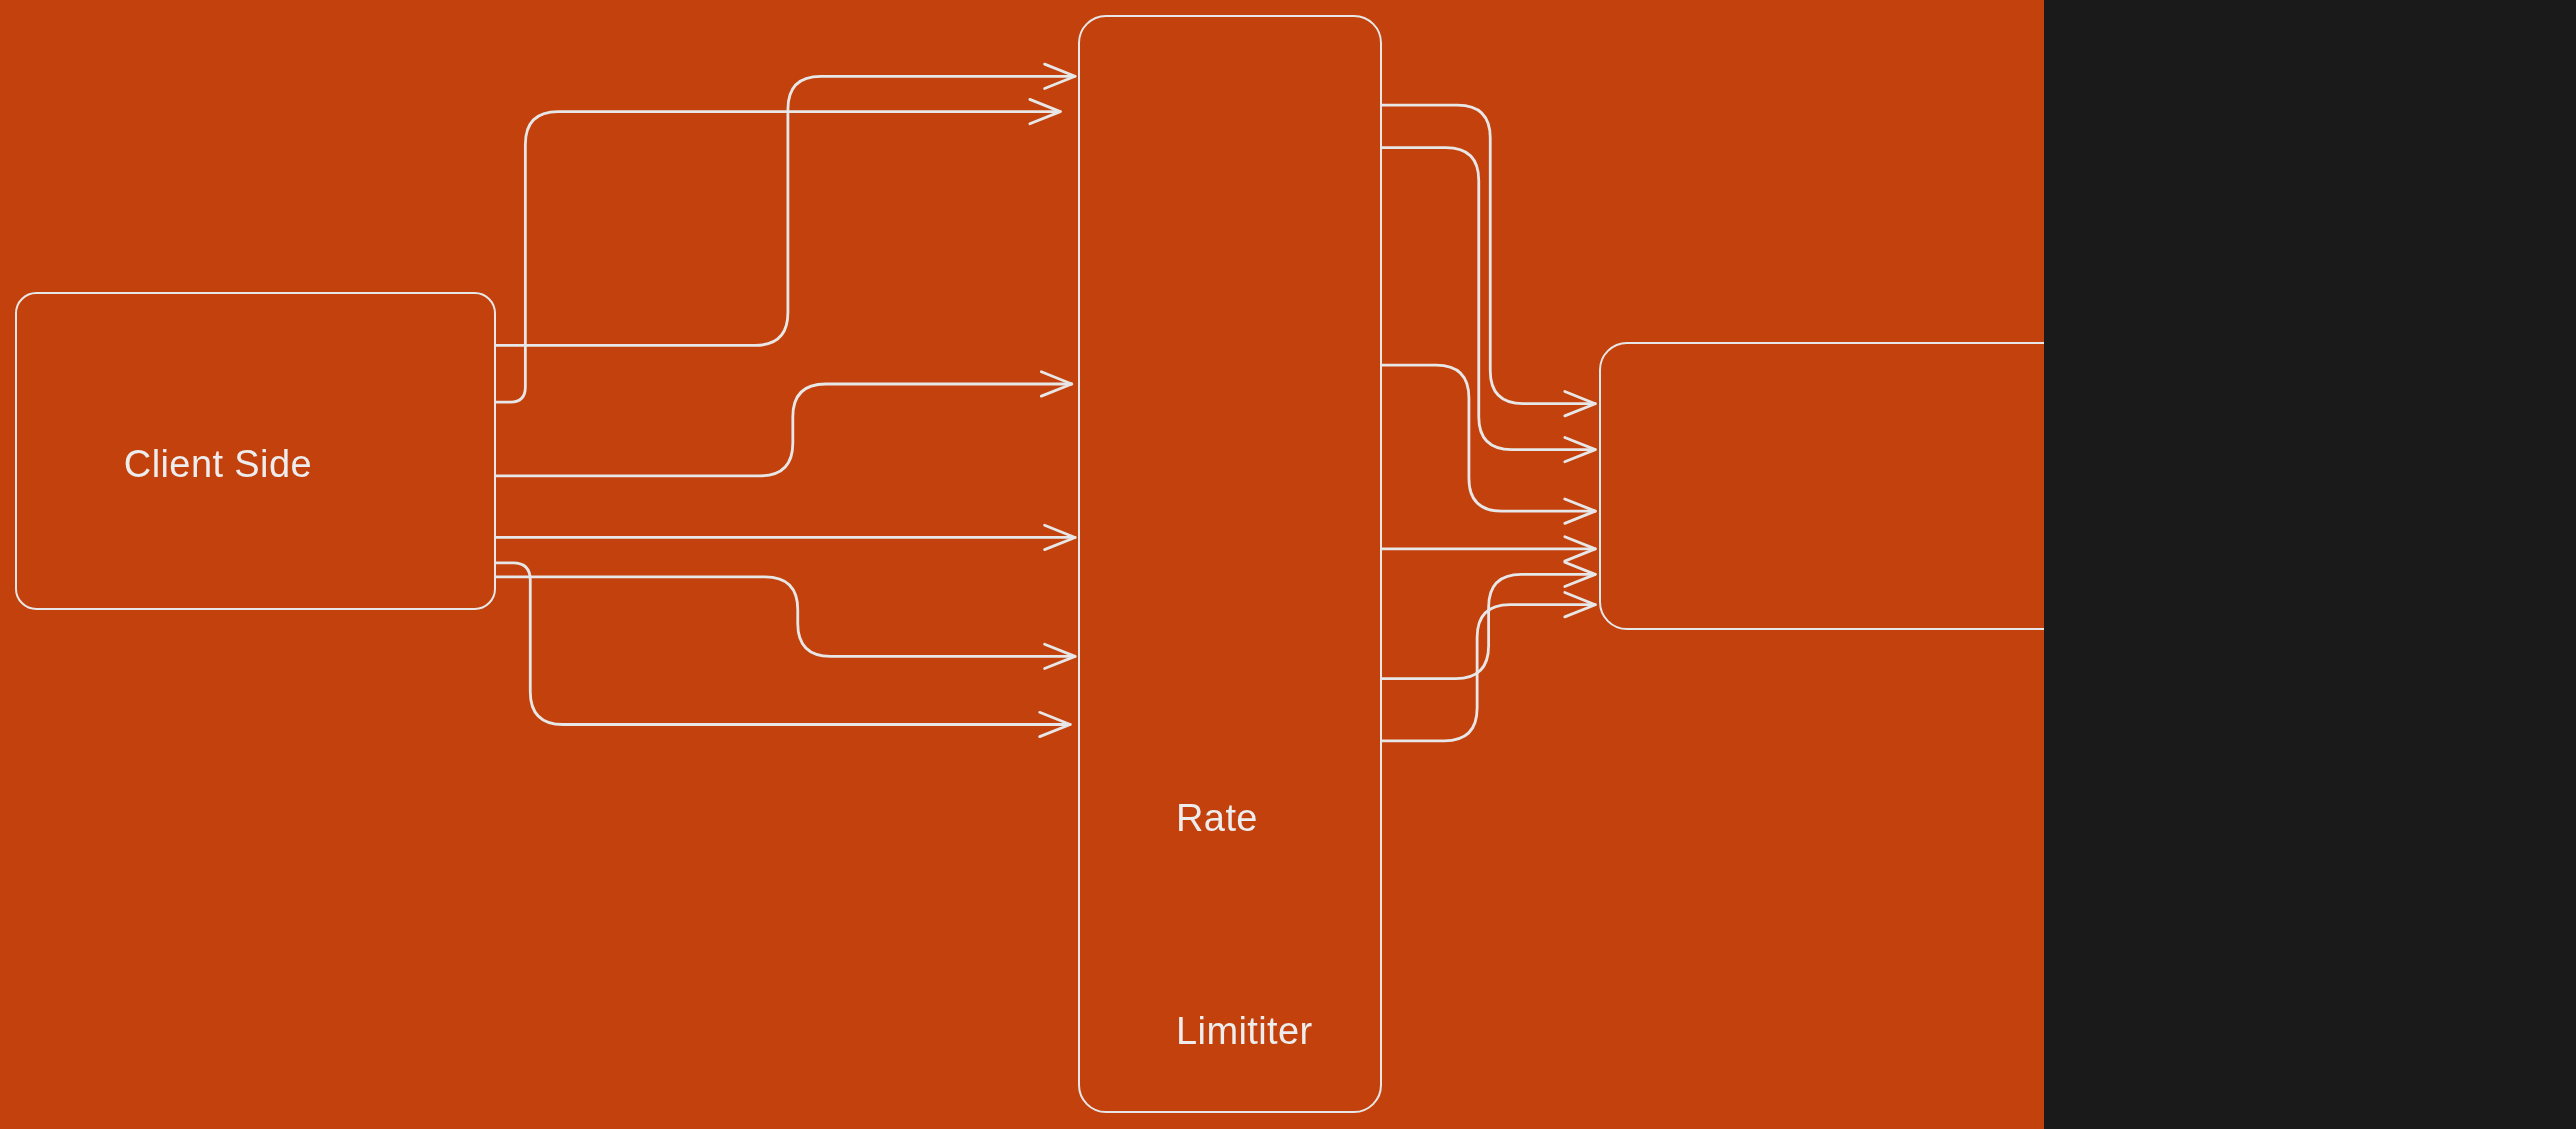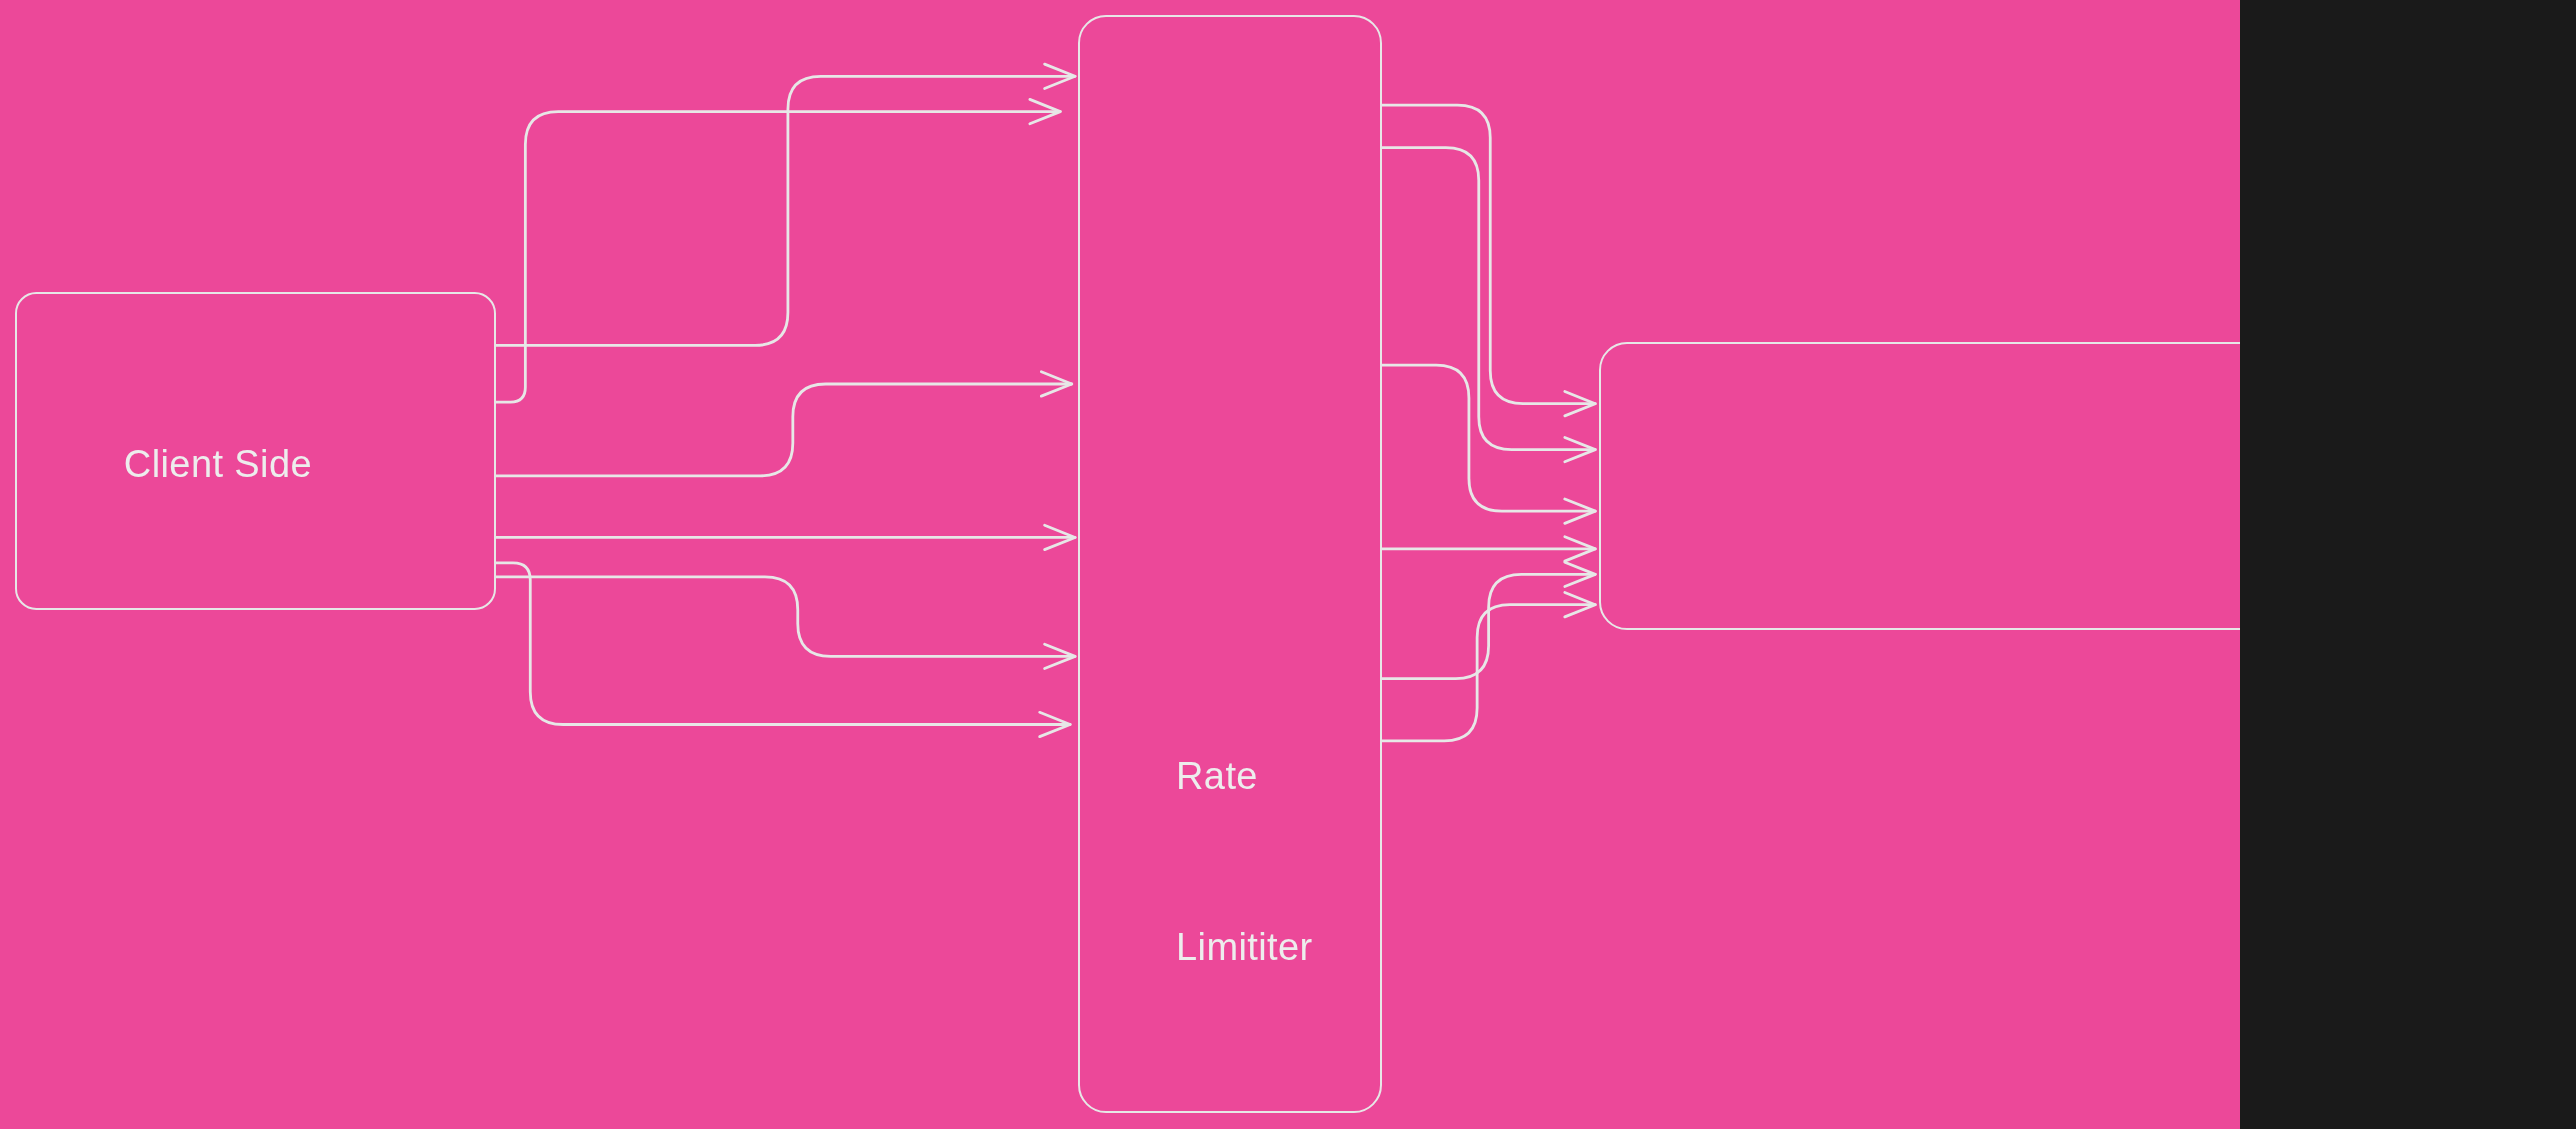--- a/index.html
+++ b/index.html
@@ -2,23 +2,23 @@
 <html style="font-size:13px"><head>
 <meta charset="utf-8">
 <style>
   html, body {
     margin: 0;
     padding: 0;
     background: #1a1a1a;
   }
   .stage {
     position: relative;
-    width: 2240px;
+    width: 2044px;
     height: 1129px;
-    background: #ec4899;
+    background: #c2410c;
     overflow: hidden;
     font-family: "Liberation Sans", sans-serif;
   }
   .stage svg {
     position: absolute;
     left: 0;
     top: 0;
     pointer-events: none;
   }
   .node {
@@ -28,21 +28,21 @@
     background: transparent;
   }
   .label {
     position: absolute;
     color: #ededed;
     font-size: 38px;
     line-height: 43px;
     white-space: pre;
     letter-spacing: 0.4px;
   }
-  .label .line { display: block; }
+  .label .line { display: block; margin-top: 42px; }
   .label.center { transform: translateX(-50%); }
 </style>
 </head>
 <body>
 
 <div class="stage">
 
   <svg width="2576" height="1129" viewBox="0 0 3139 1376">
       <g fill="none" stroke="#e7e7e7" stroke-width="3.4" stroke-linecap="round" stroke-linejoin="round">
         <path d="M 604 421 L 920 421 Q 960 421 960 381 L 960 133 Q 960 93 1000 93 L 1310 93"></path>

